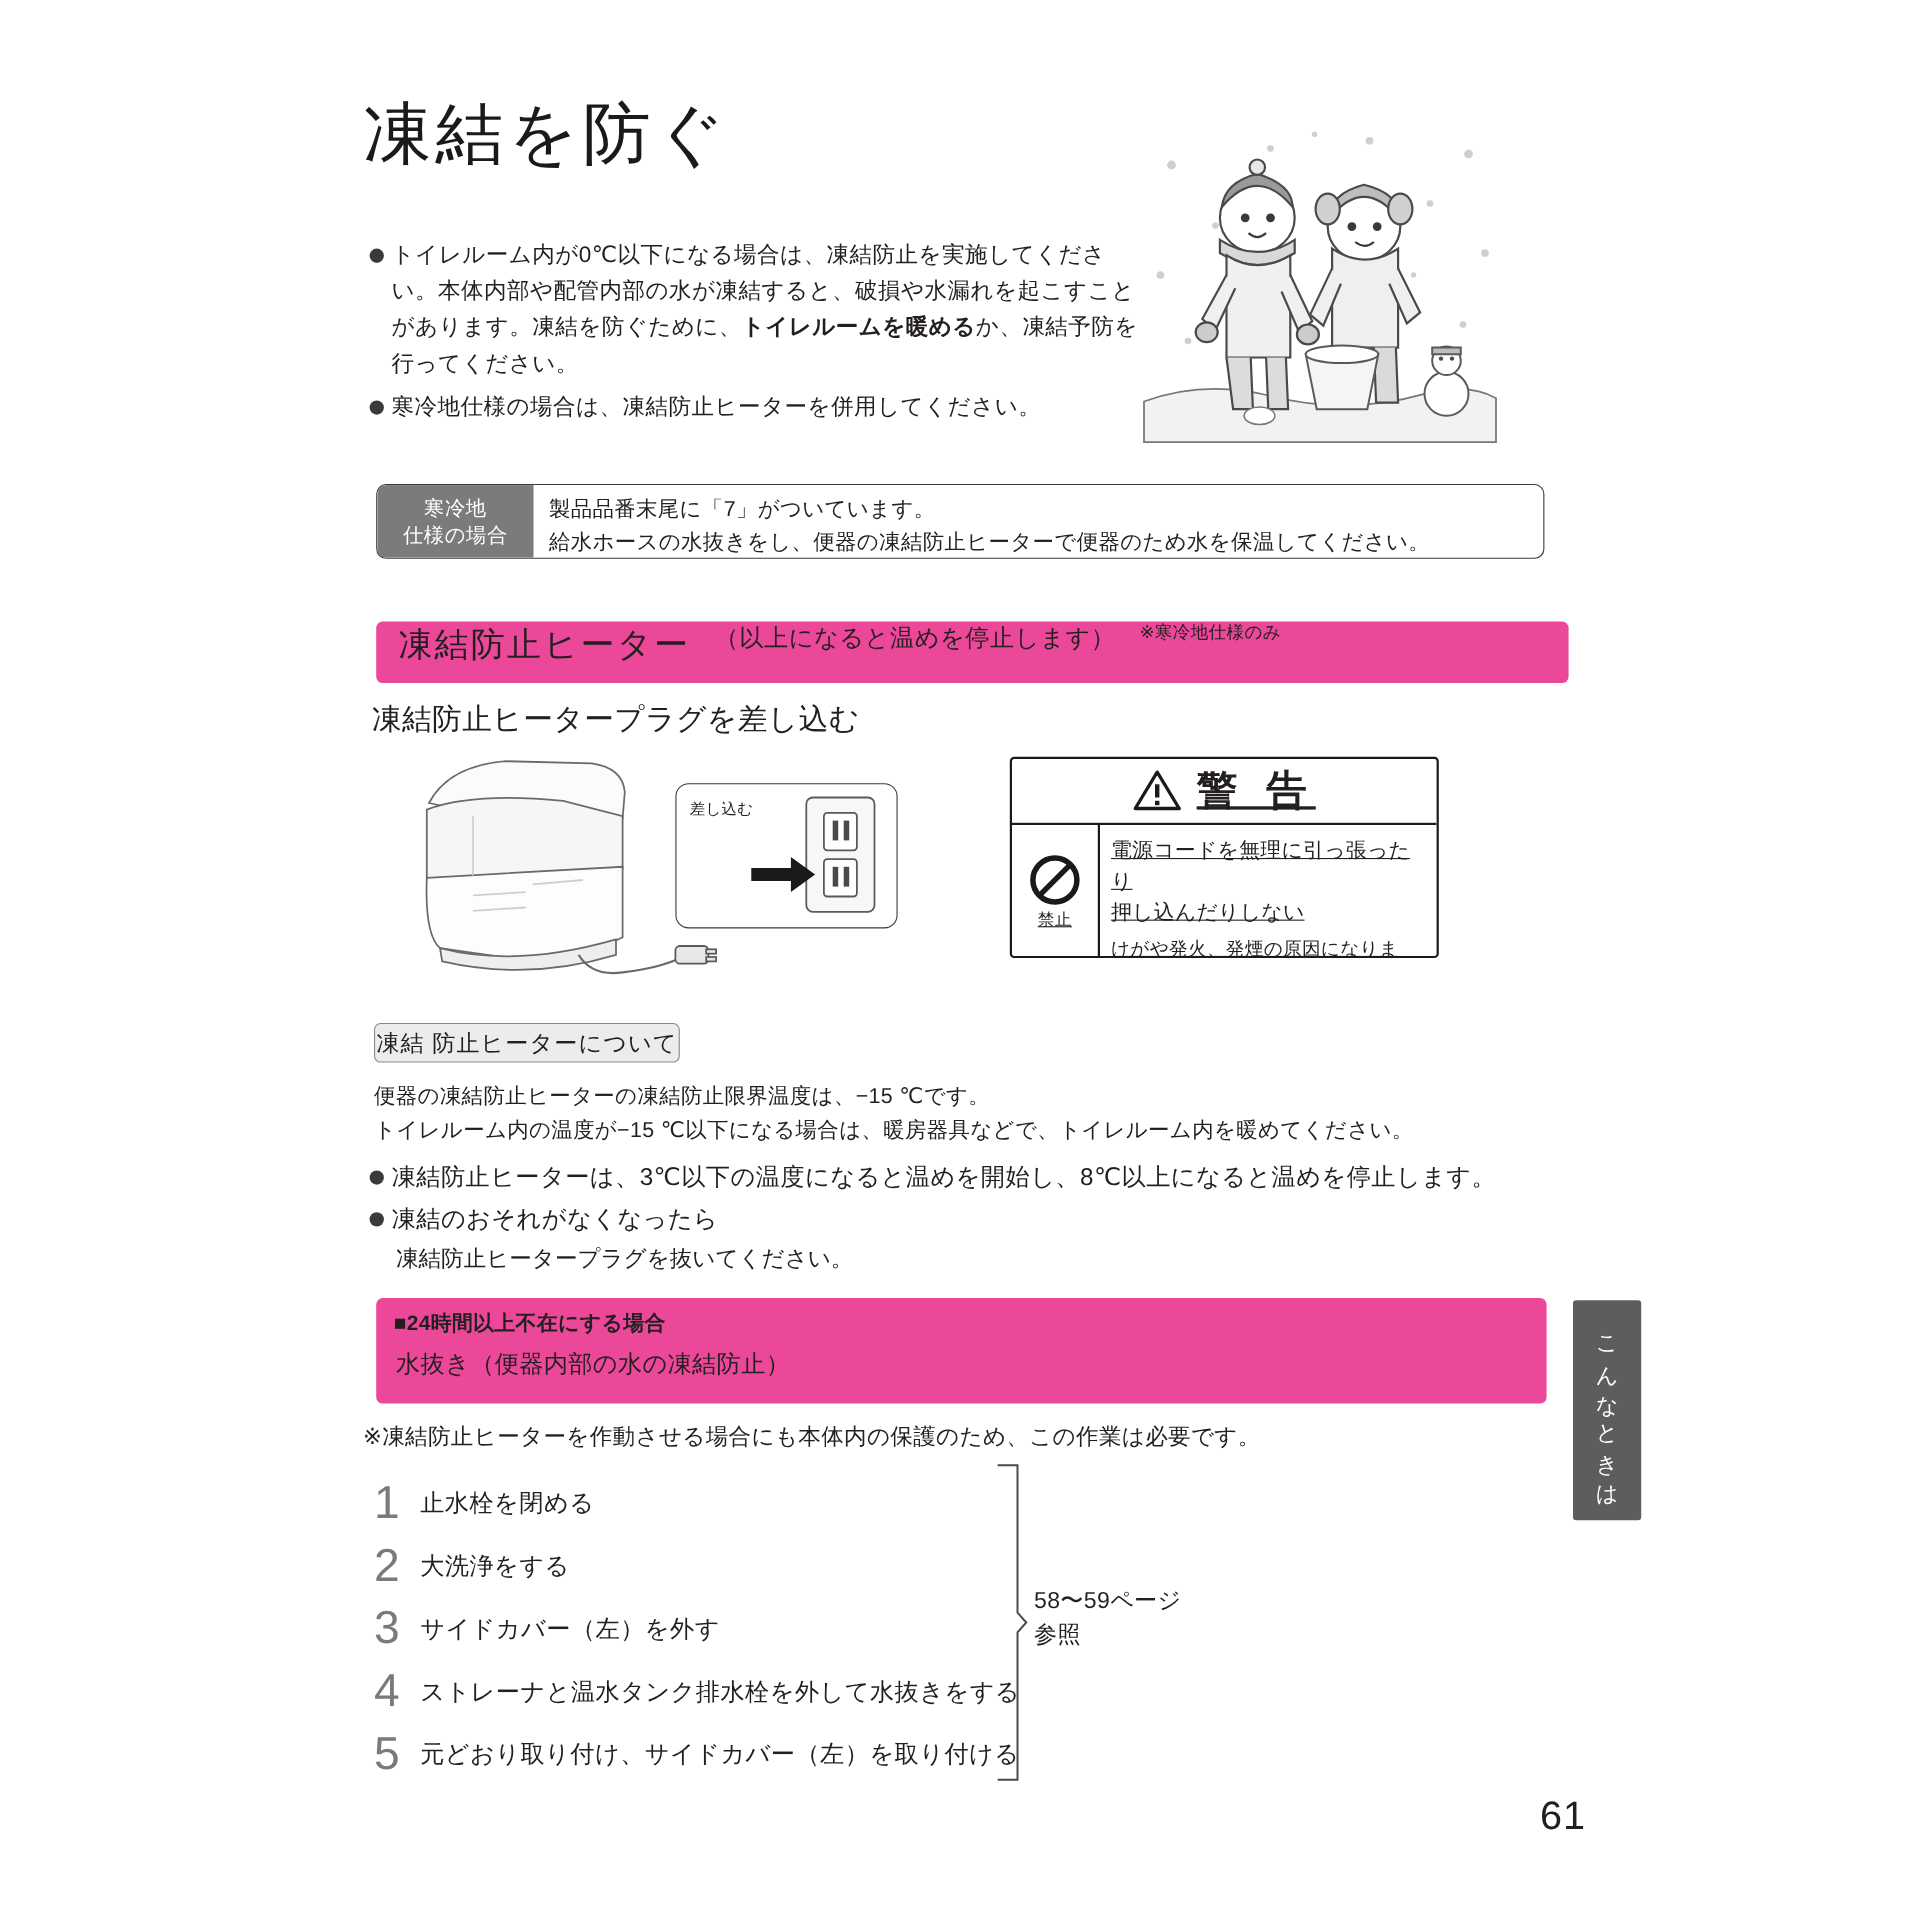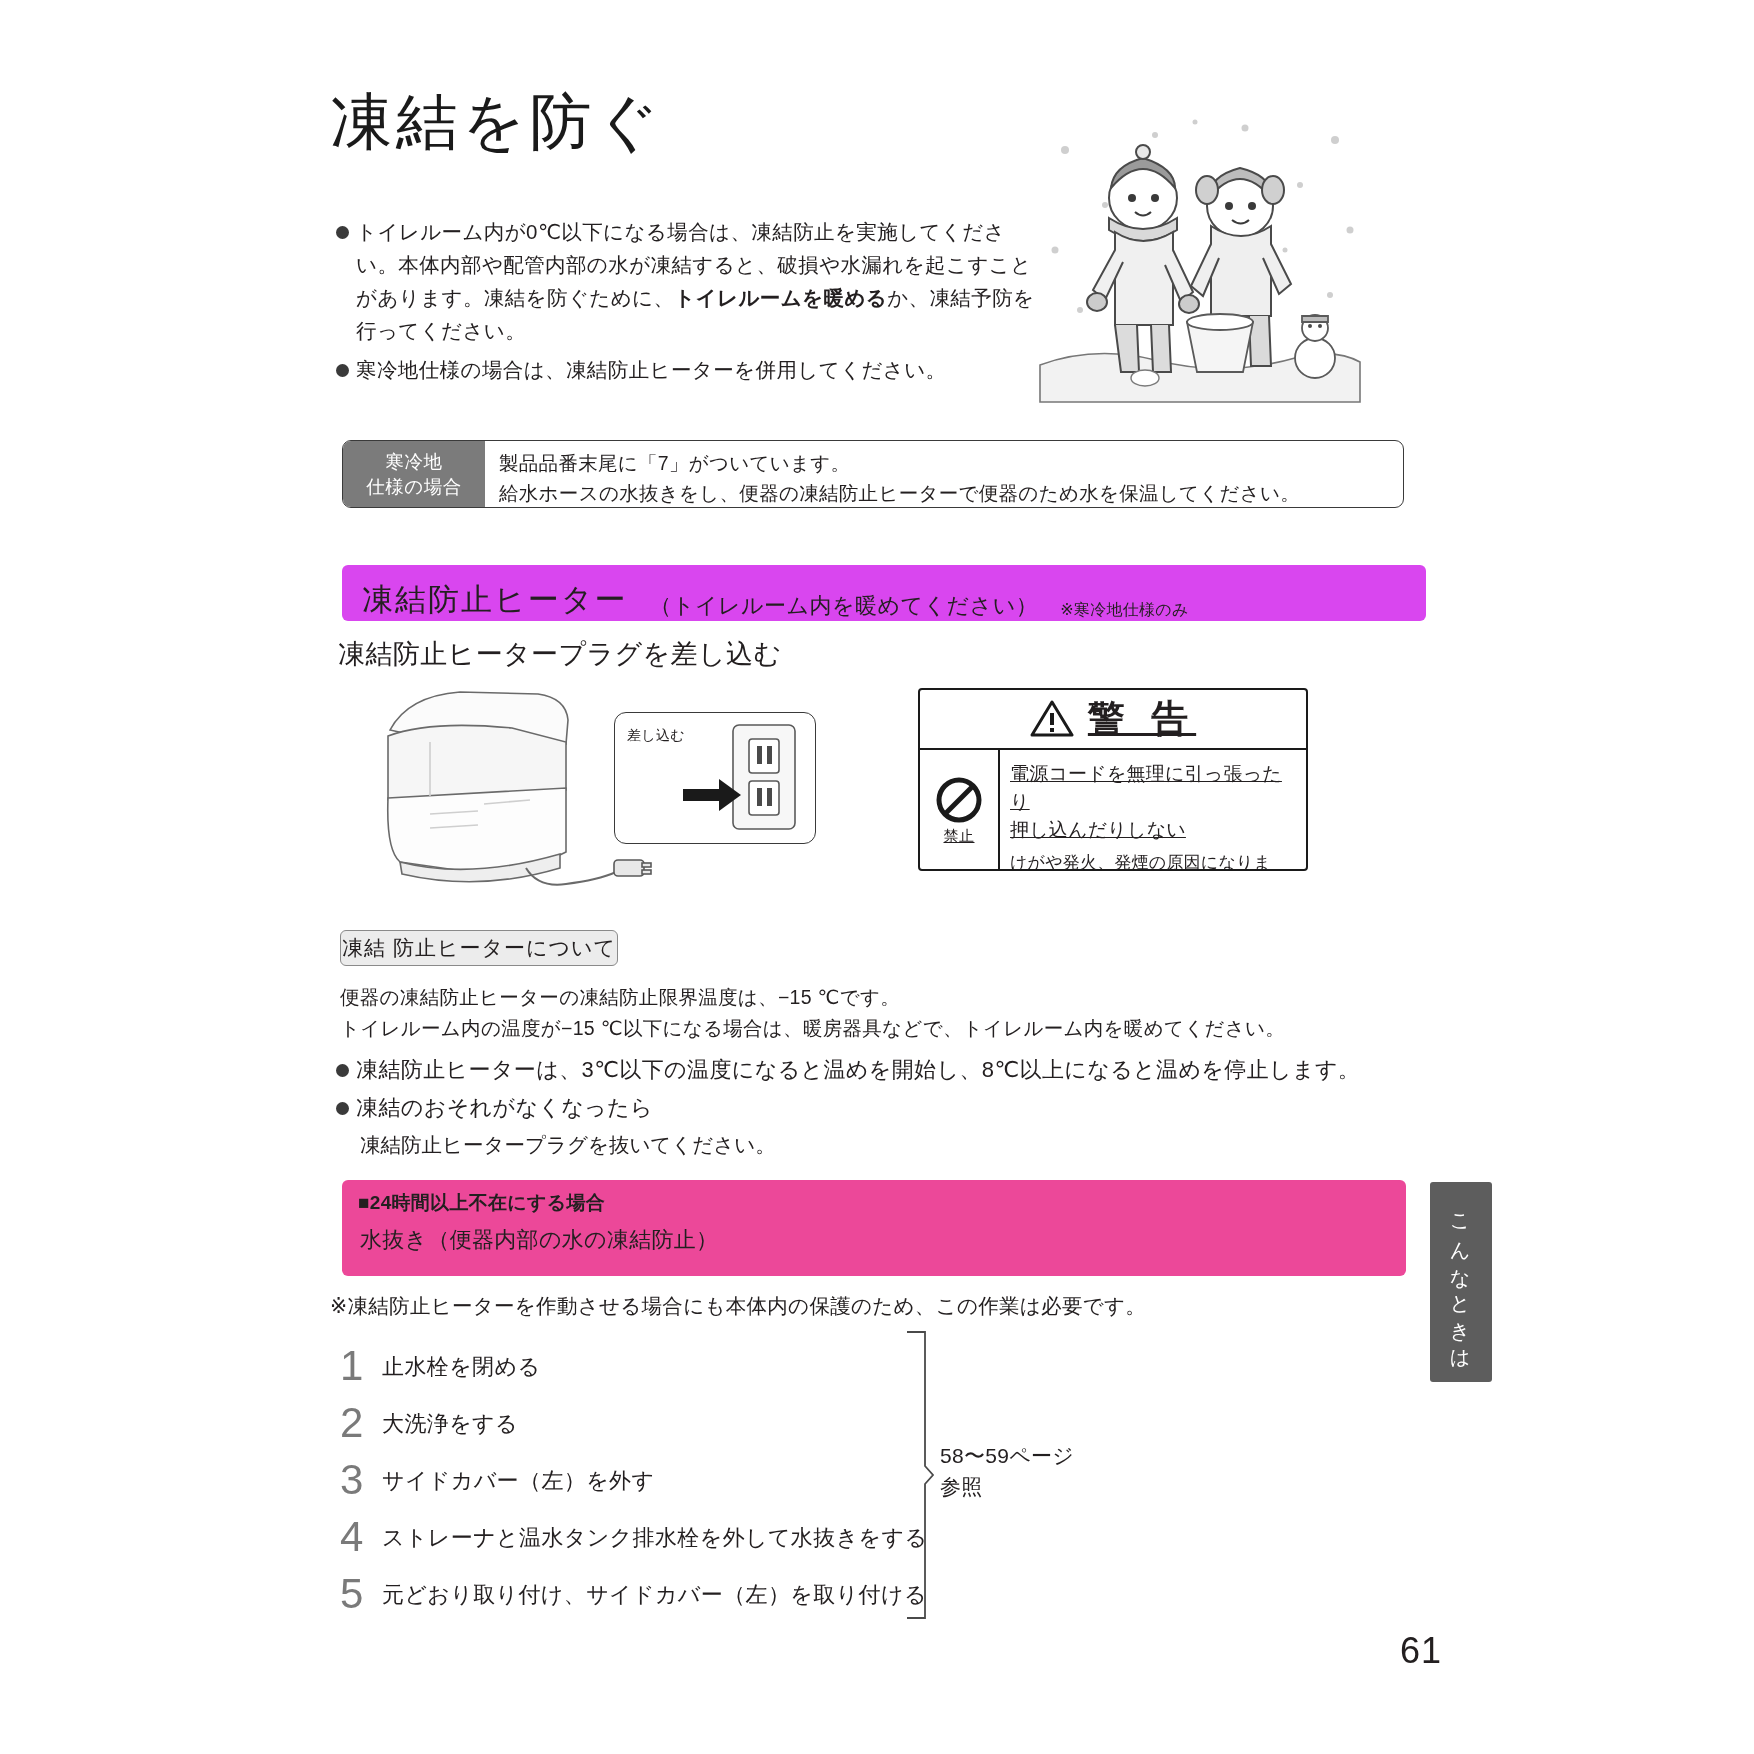--- a/index.html
+++ b/index.html
@@ -44,22 +44,22 @@
     display:flex;flex-direction:column;justify-content:center;align-items:center;
     font-size:18.5px;line-height:25px;letter-spacing:.5px;
   }
   .coldbox .cbody{
     flex:1 1 auto;padding:7px 0 0 14px;
     font-size:19.5px;line-height:30px;letter-spacing:.3px;
   }
 
   
   .secbar{
-    position:absolute;background:#d946ef;border-radius:6px;
-    display:flex;align-items:flex-end;
+    position:absolute;background:#ec4899;border-radius:6px;
+    display:flex;align-items:flex-start;
   }
   .secbar .s-title{font-size:31px;letter-spacing:2px;}
   .secbar .s-sub{font-size:22px;margin-left:22px;letter-spacing:.5px;}
   .secbar .s-note{font-size:16px;margin-left:22px;letter-spacing:.3px;}
 
   .subtext{position:absolute;font-size:27px;letter-spacing:.4px;}
 
   
   .plugarea{position:absolute;left:330px;top:672px;width:520px;height:230px;}
 
@@ -246,21 +246,21 @@
       <span>仕様の場合</span>
     </div>
     <div class="cbody">
       <div>製品品番末尾に「7」がついています。</div>
       <div>給水ホースの水抜きをし、便器の凍結防止ヒーターで便器のため水を保温してください。</div>
     </div>
   </div>
 
   <div class="secbar" style="left:342px;top:565px;width:1064px;height:56px;padding-left:20px;">
     <span class="s-title">凍結防止ヒーター</span>
-    <span class="s-sub">（トイレルーム内を暖めてください）</span>
+    <span class="s-sub">（以上になると温めを停止します）</span>
     <span class="s-note">※寒冷地仕様のみ</span>
   </div>
 
   <div class="subtext" style="left:338px;top:636px;">凍結防止ヒータープラグを差し込む</div>
 
   <div class="plugarea">
     <svg width="520" height="230" viewBox="0 0 520 230" xmlns="http://www.w3.org/2000/svg">
       <g fill="#ffffff" stroke="#6a6a6a" stroke-width="1.6">
 
         <path d="M60 58 Q78 24 130 20 L208 22 Q236 26 238 48 L236 72 Q180 52 96 66 Z" fill="#fbfbfb"></path>

